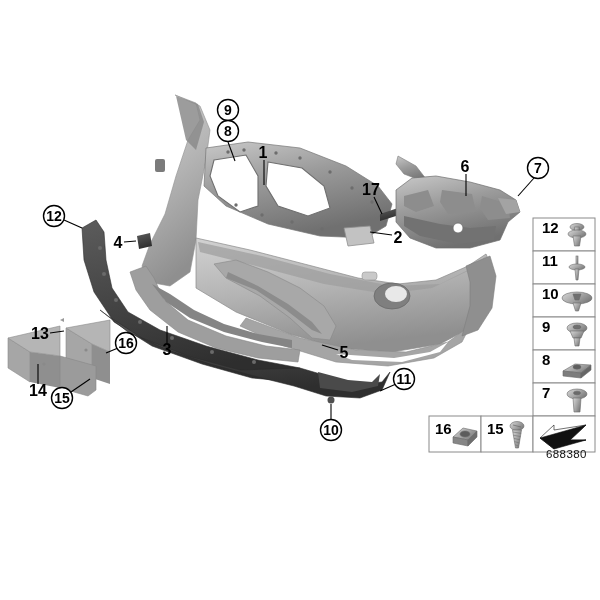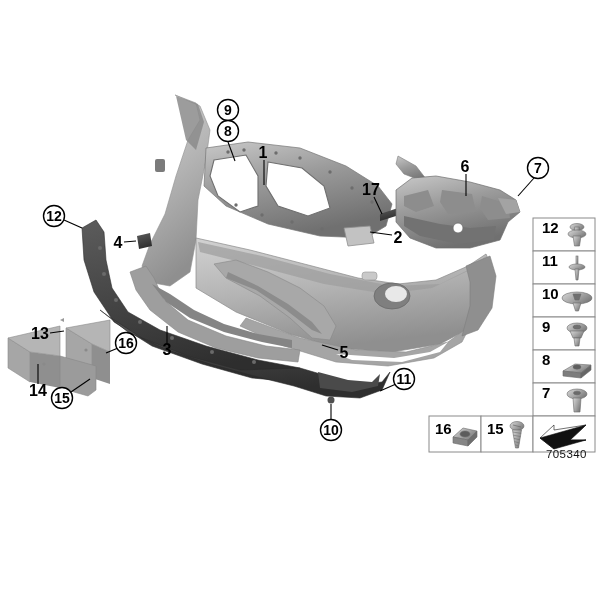--- a/index.html
+++ b/index.html
@@ -334,18 +334,18 @@
         <g>
           <path d="M540 438 L554 425 L554 430 L586 425
                     L570 440 L586 440 L554 445 L554 449 Z" fill="#ffffff" stroke="#111" stroke-width="0.6"></path>
           <path d="M540 438 L554 449 L586 440 L570 440
                     L586 425 Z" fill="#111" stroke="#111" stroke-width="0.6"></path>
         </g>
       </g>
     </g>
 </svg>
 
-<div id="dwgno">705340</div>
+<div id="dwgno">688380</div>
 
 <div id="footer">
   
   
 </div>
 
 </body></html>

